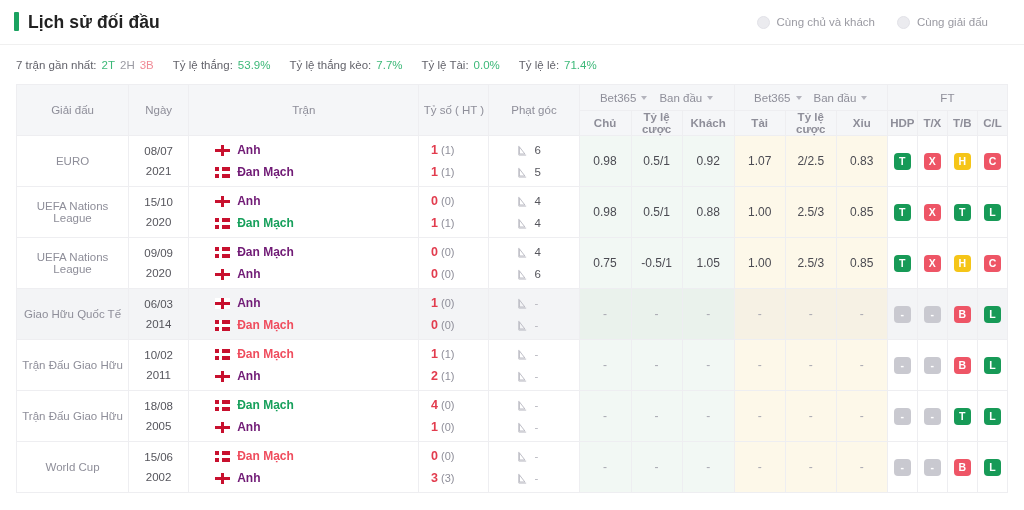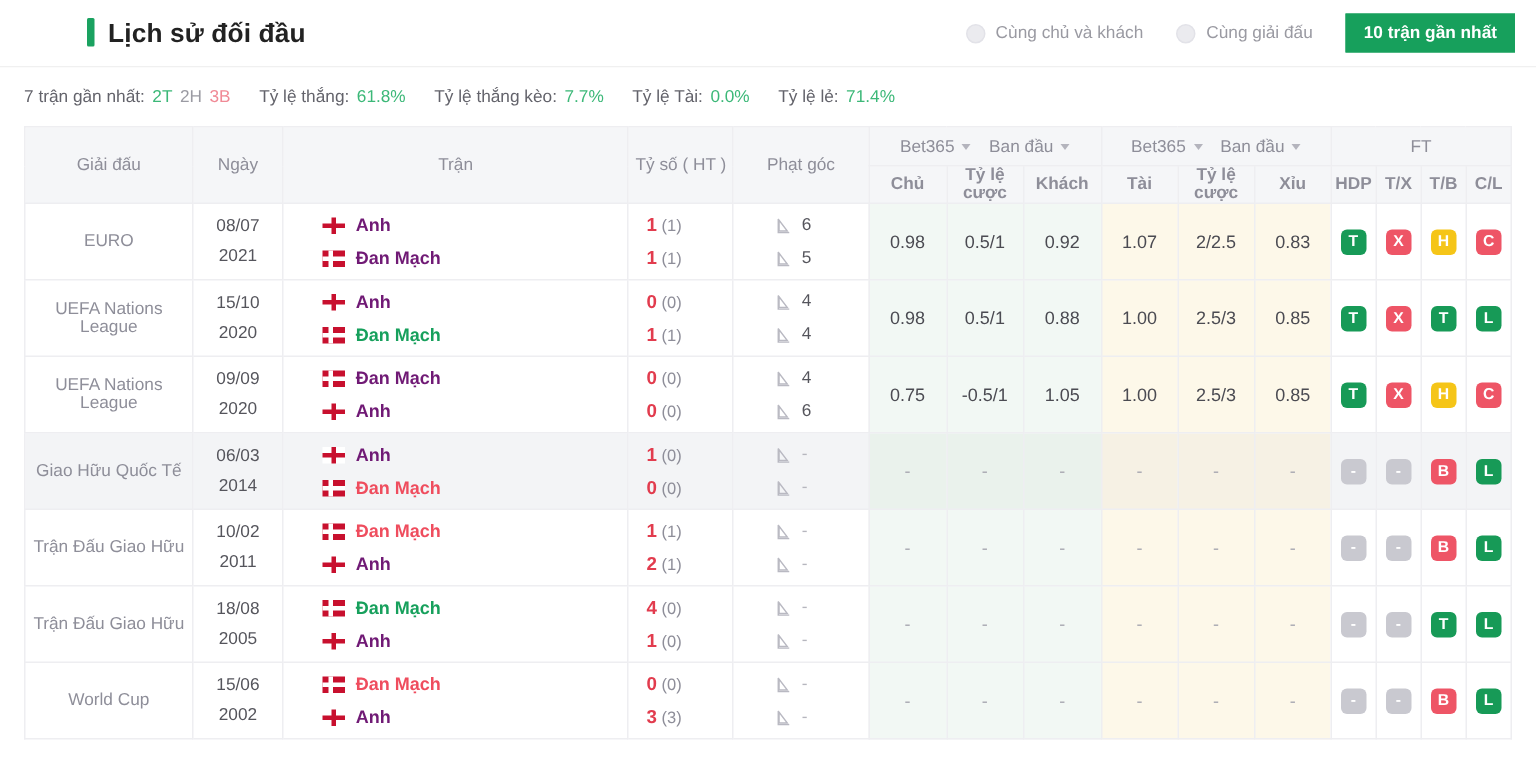--- a/index.html
+++ b/index.html
@@ -13,21 +13,21 @@
 
   
   .topbar {
     height: 45px;
     background: #ffffff;
     display: flex;
     align-items: center;
     padding: 0 14px;
     border-bottom: 1px solid #f0f0f0;
   }
-  .title-wrap { display: flex; gap: 9px; margin-left: 44px; }
+  .title-wrap { display: flex; gap: 9px; }
   .accent-bar { width: 5px; height: 19px; background: #1aa260; border-radius: 1px; }
   .page-title { font-size: 17.5px; font-weight: bold; color: #222; letter-spacing: .1px; }
 
   .topbar-right {
     margin-left: auto;
     display: flex;
     align-items: center;
     gap: 0px;
   }
   .radio-opt {
@@ -187,34 +187,33 @@
   </div>
   <div class="topbar-right">
     <label class="radio-opt">
       <span class="radio-dot"></span>
       <span>Cùng chủ và khách</span>
     </label>
     <label class="radio-opt">
       <span class="radio-dot"></span>
       <span>Cùng giải đấu</span>
     </label>
-    <button class="seg-btn active">10 trận gần nhất</button>
   </div>
 </div>
 
 <div class="stats">
   <div class="stat-group">
     <span class="stat-lbl">7 trận gần nhất:</span>
     <span class="v-green">2T</span>
     <span class="v-gray">2H</span>
     <span class="v-red">3B</span>
   </div>
   <div class="stat-group">
     <span class="stat-lbl">Tỷ lệ thắng:</span>
-    <span class="v-green">61.8%</span>
+    <span class="v-green">53.9%</span>
   </div>
   <div class="stat-group">
     <span class="stat-lbl">Tỷ lệ thắng kèo:</span>
     <span class="v-green">7.7%</span>
   </div>
   <div class="stat-group">
     <span class="stat-lbl">Tỷ lệ Tài:</span>
     <span class="v-green">0.0%</span>
   </div>
   <div class="stat-group">

